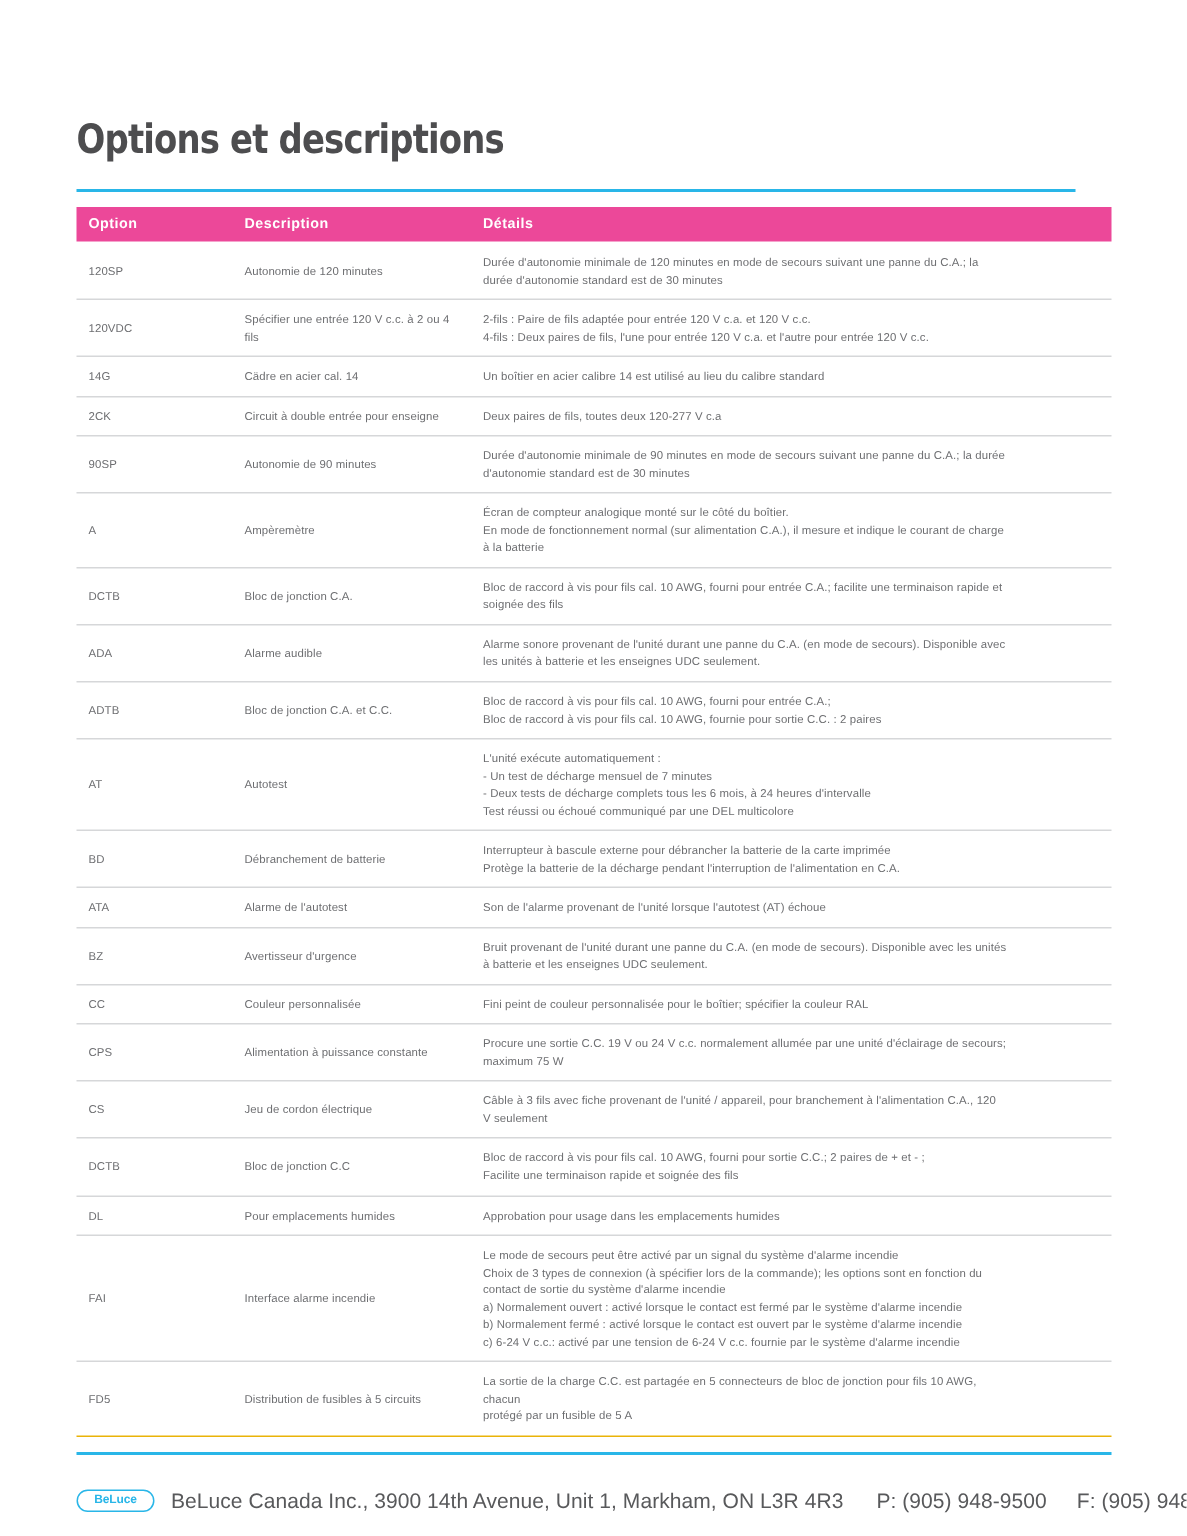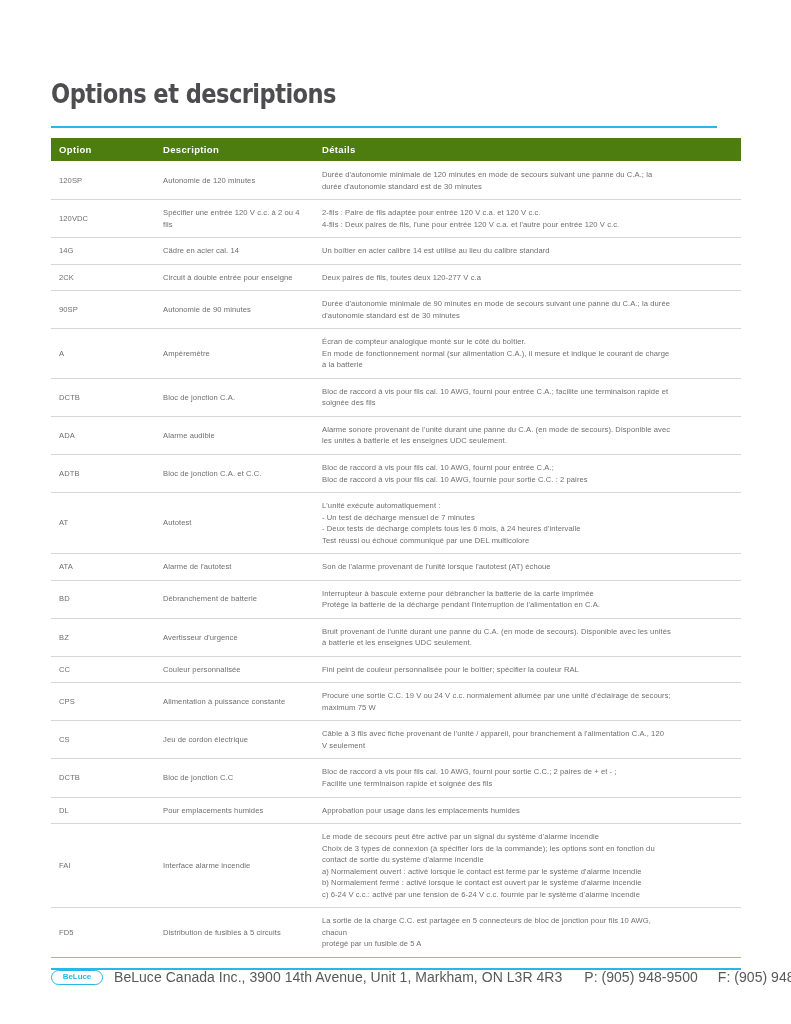--- a/index.html
+++ b/index.html
@@ -58,21 +58,21 @@
   table.opts {
     width: 690px;
     border-collapse: collapse;
     table-layout: fixed;
   }
   table.opts col.c-option { width: 105px; }
   table.opts col.c-desc   { width: 158px; }
   table.opts col.c-detail { width: 427px; }
 
   table.opts thead th {
-    background: #4d7c0f;
+    background: #ec4899;
     color: #ffffff;
     font-size: 9.5px;
     font-weight: bold;
     letter-spacing: 0.35px;
     text-align: left;
     padding: 6px 8px 6px 8px;
     height: 21px;
     vertical-align: middle;
   }
   table.opts thead th.th-option  { padding-left: 8px; }
@@ -114,21 +114,21 @@
     position: absolute;
     left: 51px;
     top: 968px;
     width: 690px;
     height: 2px;
     background: #29b6e8;
   }
   .footer {
     position: absolute;
     left: 51px;
-    top: 965px;
+    top: 988px;
     width: 700px;
     height: 24px;
     display: flex;
     align-items: center;
   }
   .logo {
     width: 52px;
     height: 15px;
     border: 1.2px solid #29b6e8;
     border-radius: 8px;
@@ -277,35 +277,35 @@
             <td class="cell-detail">
               <div class="lines">
                 <span>L'unité exécute automatiquement :</span>
                 <span>- Un test de décharge mensuel de 7 minutes</span>
                 <span>- Deux tests de décharge complets tous les 6 mois, à 24 heures d'intervalle</span>
                 <span>Test réussi ou échoué communiqué par une DEL multicolore</span>
               </div>
             </td>
           </tr>
           <tr>
+            <td class="cell-option">BD</td>
+            <td class="cell-desc">Débranchement de batterie</td>
+            <td class="cell-detail">
+              <div class="lines">
+                <span>Interrupteur à bascule externe pour débrancher la batterie de la carte imprimée</span>
+                <span>Protège la batterie de la décharge pendant l'interruption de l'alimentation en C.A.</span>
+              </div>
+            </td>
+          </tr>
+          <tr>
             <td class="cell-option">ATA</td>
             <td class="cell-desc">Alarme de l'autotest</td>
             <td class="cell-detail">
               <div class="lines">
                 <span>Son de l'alarme provenant de l'unité lorsque l'autotest (AT) échoue</span>
-              </div>
-            </td>
-          </tr>
-          <tr>
-            <td class="cell-option">BD</td>
-            <td class="cell-desc">Débranchement de batterie</td>
-            <td class="cell-detail">
-              <div class="lines">
-                <span>Interrupteur à bascule externe pour débrancher la batterie de la carte imprimée</span>
-                <span>Protège la batterie de la décharge pendant l'interruption de l'alimentation en C.A.</span>
               </div>
             </td>
           </tr>
           <tr>
             <td class="cell-option">BZ</td>
             <td class="cell-desc">Avertisseur d'urgence</td>
             <td class="cell-detail">
               <div class="lines">
                 <span>Bruit provenant de l'unité durant une panne du C.A. (en mode de secours). Disponible avec les unités</span>
                 <span>à batterie et les enseignes UDC seulement.</span>

